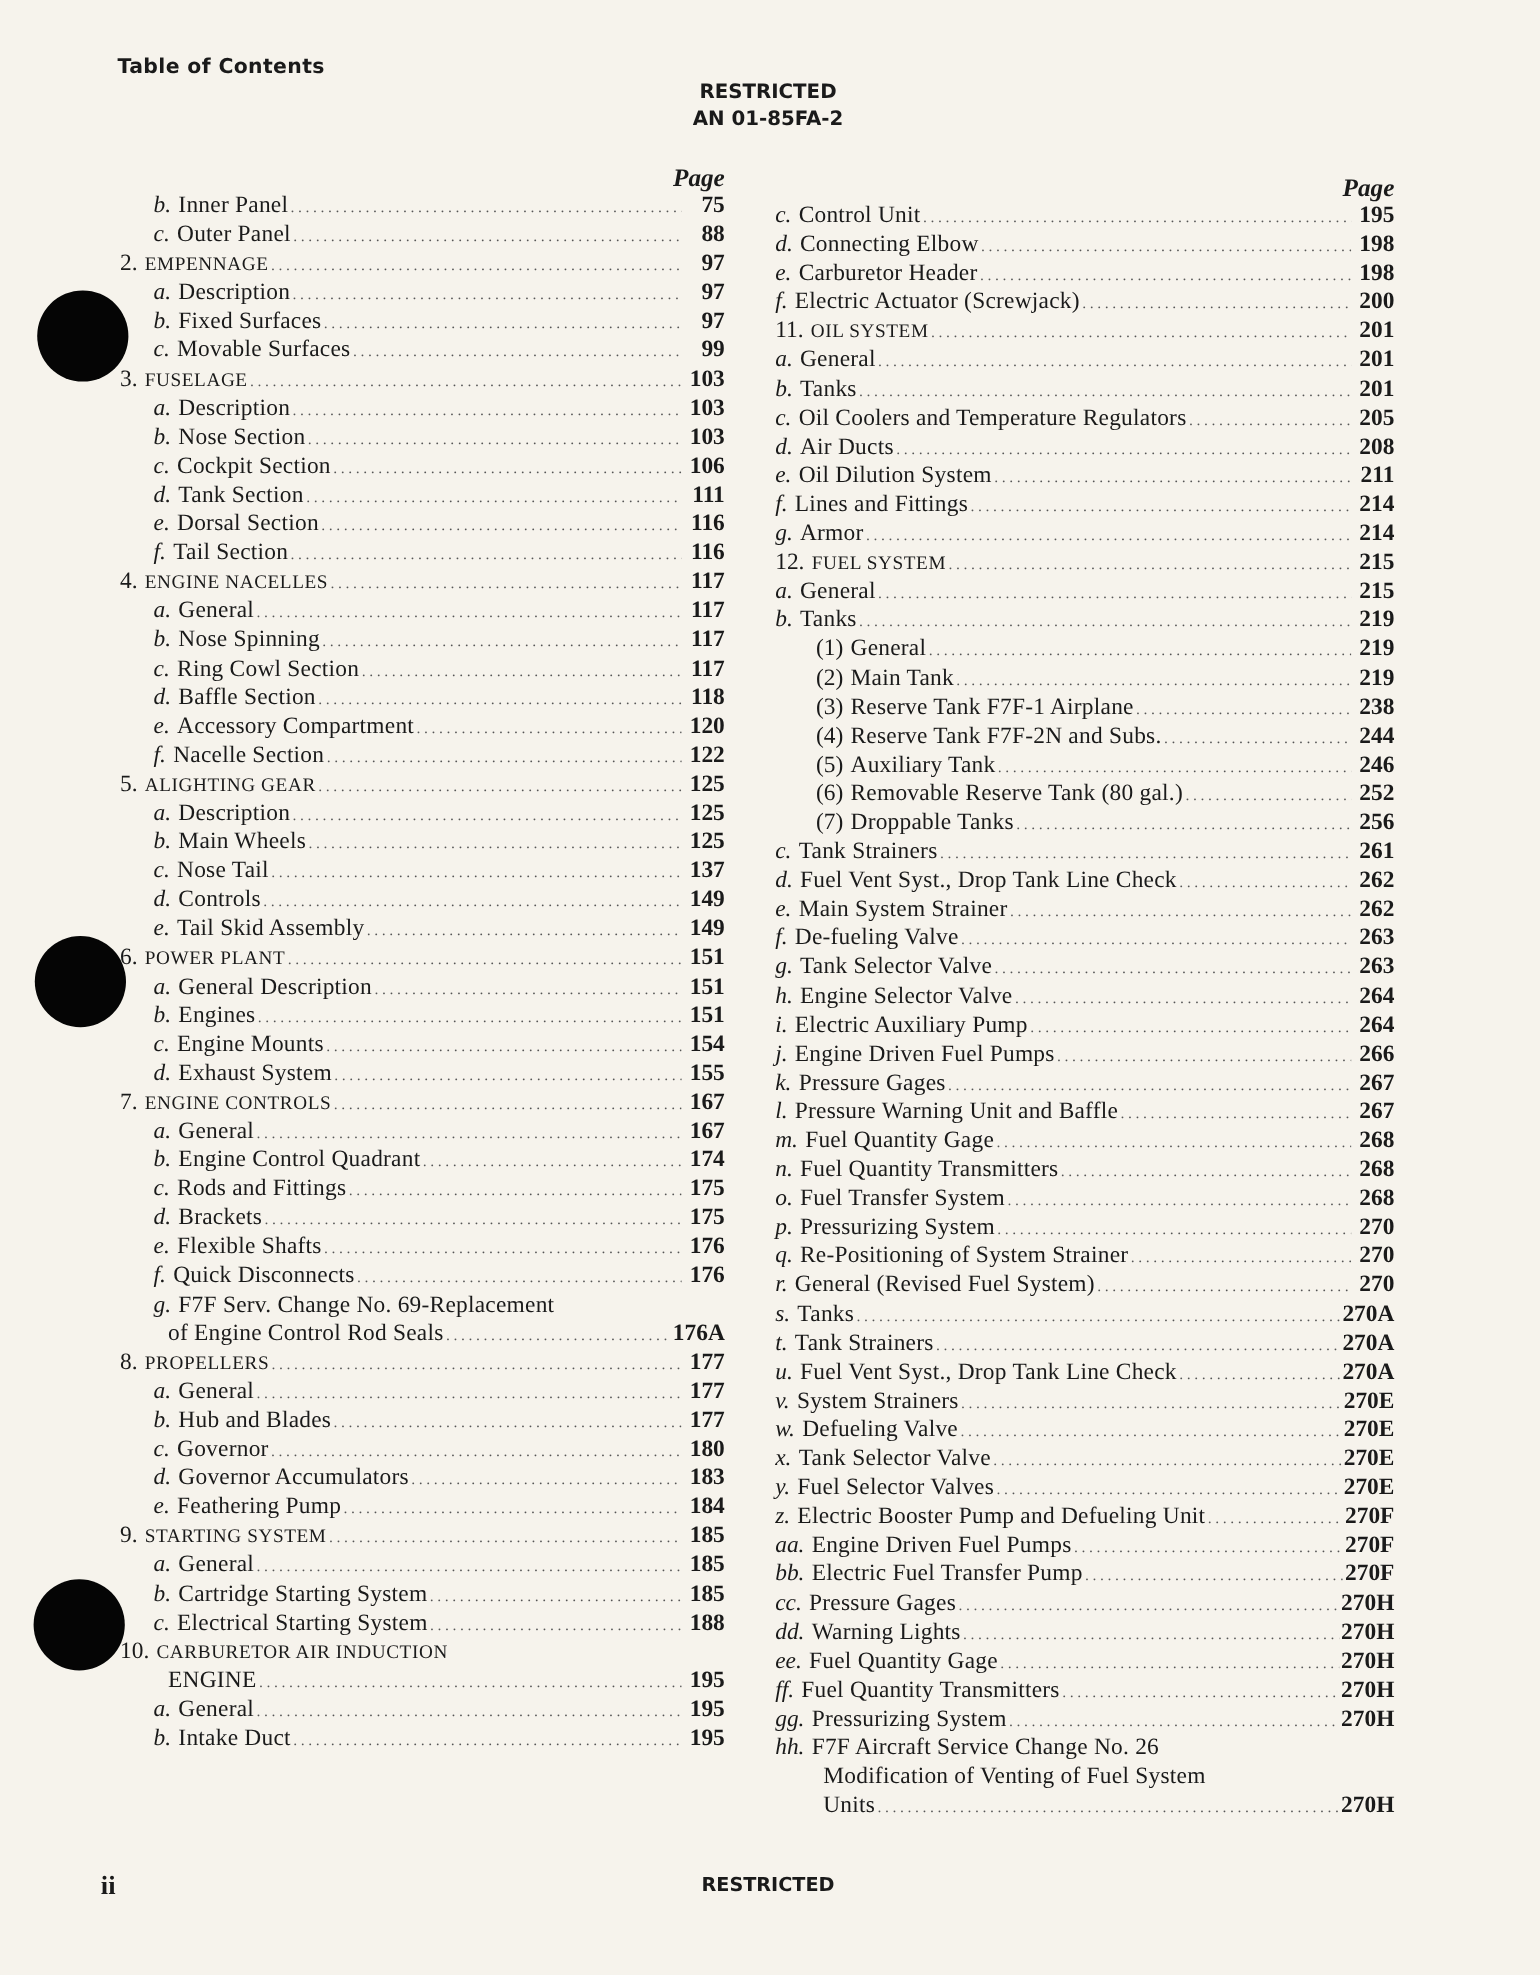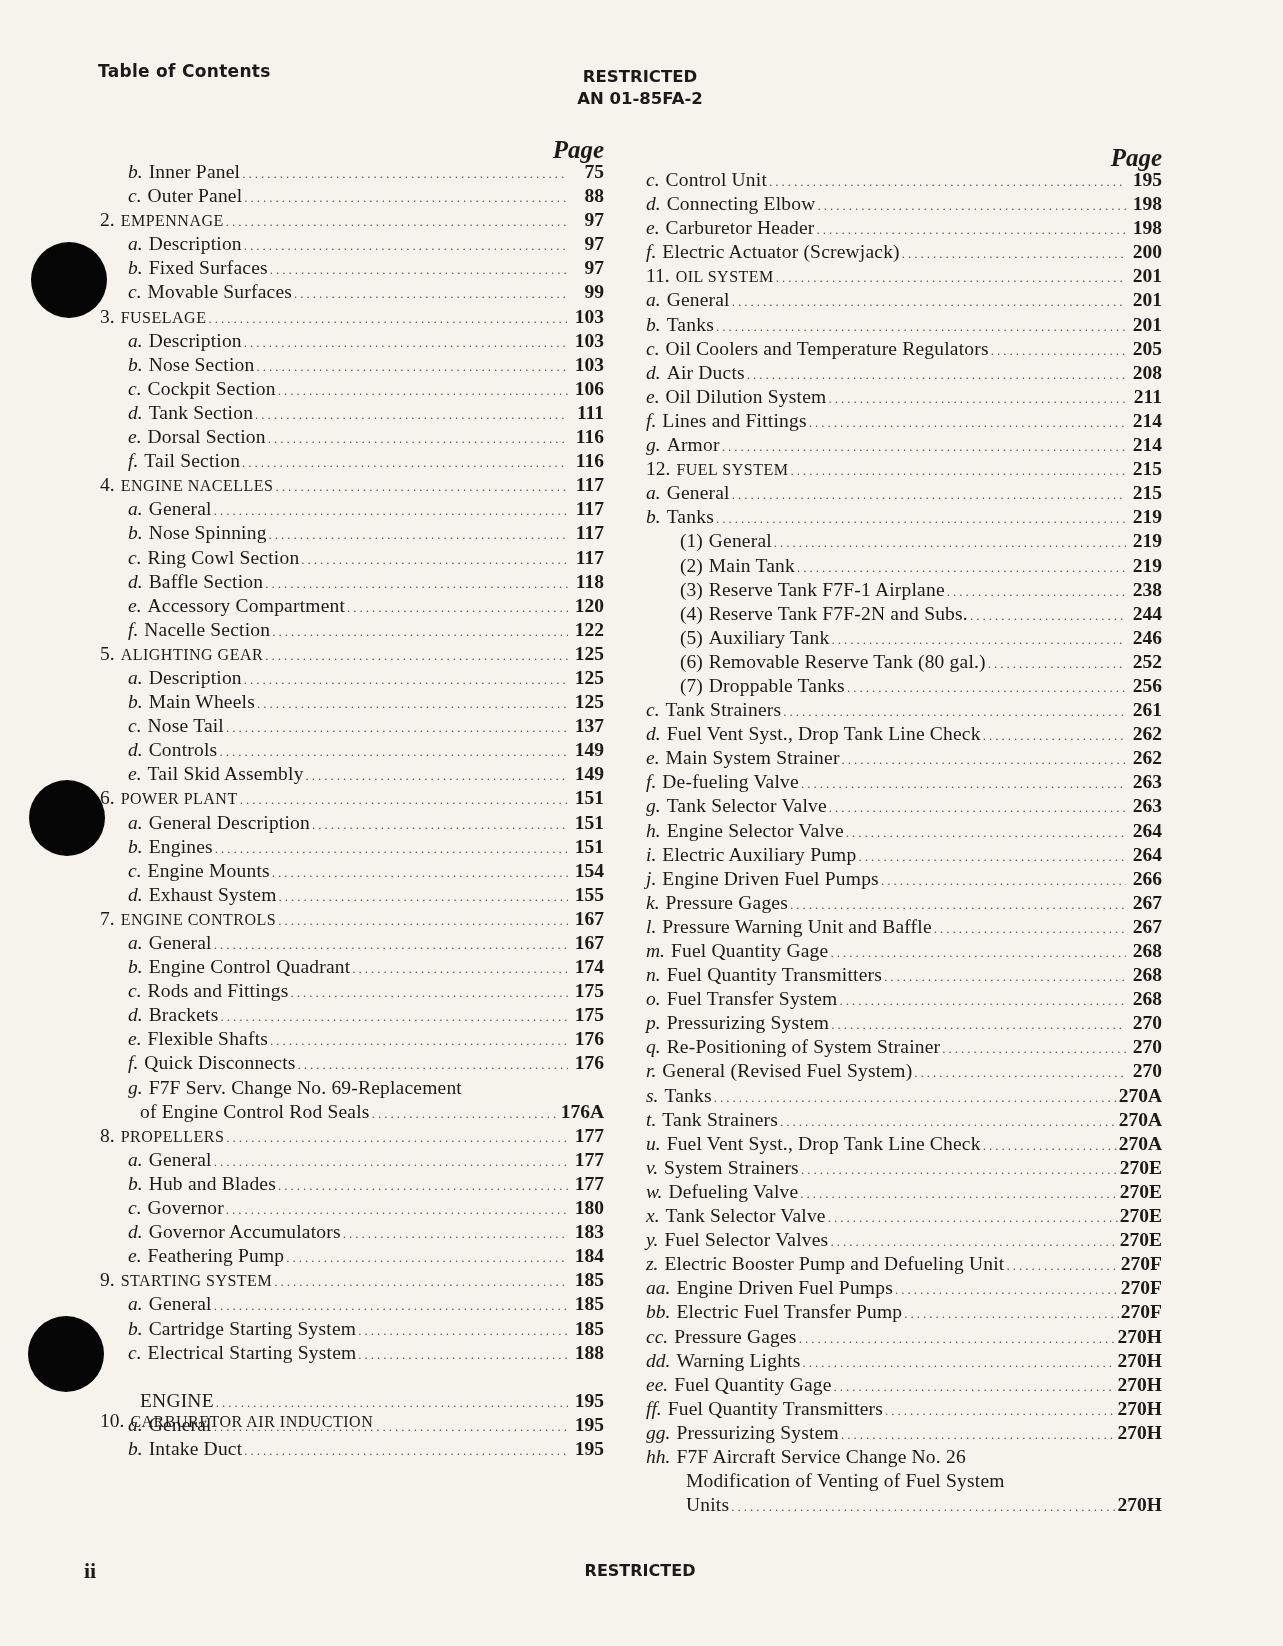--- a/index.html
+++ b/index.html
@@ -3,28 +3,28 @@
 <meta charset="utf-8">
 <style>
   html, body { margin: 0; padding: 0; }
   body {
     width: 1283px; height: 1646px; position: relative; overflow: hidden;
     background: #f6f3ec;
     font-family: "Liberation Serif", "DejaVu Serif", serif;
     color: #1a1a1a;
   }
   .hole { position: absolute; width: 76px; height: 76px; border-radius: 50%; background: #050505; }
-  .hdr-left { position: absolute; left: 98px; top: 61px; font-family: "DejaVu Sans", sans-serif; font-weight: bold; font-size: 17px; letter-spacing: 0.3px; }
+  .hdr-left { position: absolute; left: 98px; top: 46px; font-family: "DejaVu Sans", sans-serif; font-weight: bold; font-size: 17px; letter-spacing: 0.3px; }
   .hdr-center { position: absolute; left: 540px; top: 66px; width: 200px; text-align: center; font-family: "DejaVu Sans", sans-serif; font-weight: bold; font-size: 16.5px; line-height: 22px; }
   .foot-left { position: absolute; left: 84px; top: 1558px; font-weight: bold; font-size: 22px; }
   .foot-center { position: absolute; left: 540px; top: 1561px; width: 200px; text-align: center; font-family: "DejaVu Sans", sans-serif; font-weight: bold; font-size: 16px; }
   .col { position: absolute; }
   .col-left { left: 100px; top: 136px; width: 504px; }
   .col-right { left: 646px; top: 144px; width: 516px; }
-  .page-hd { text-align: right; font-style: italic; font-weight: bold; font-size: 25px; height: 24px; }
+  .page-hd { text-align: right; font-style: italic; font-weight: bold; font-size: 21px; height: 24px; }
   .row { display: flex; align-items: baseline; font-size: 19.5px; height: 24.1px; line-height: 24px; white-space: nowrap; }
   .row .lbl { font-style: italic; margin-right: 6px; }
   .row .txt { letter-spacing: 0.2px; }
   .row .dots { flex: 1; overflow: hidden; margin: 0 2px; color: #555; letter-spacing: 3px; font-size: 13px; }
   .row .dots::before { content: "........................................................................................................................................................................"; }
   .row .pg { font-weight: bold; min-width: 34px; text-align: right; }
   .lvl1 .txt { font-size: 16px; letter-spacing: 0.5px; }
   .lvl2 { padding-left: 28px; }
   .lvl2r { padding-left: 0px; }
   .lvl3r { padding-left: 34px; }
@@ -340,21 +340,21 @@
         <span class="dots"></span>
         <span class="pg">185</span>
       </div>
       <div class="row lvl2">
         <span class="lbl">c.</span>
         <span class="txt">Electrical Starting System</span>
         <span class="dots"></span>
         <span class="pg">188</span>
       </div>
       <div class="row lvl1 nodots">
-        <span class="lbl" style="font-style: normal; margin-top: 44px;">10.</span>
+        <span class="lbl" style="font-style: normal;">10.</span>
         <span class="txt">CARBURETOR AIR INDUCTION</span>
         <span class="dots"></span>
         <span class="pg"></span>
       </div>
       <div class="row cont">
         <span class="txt">ENGINE</span>
         <span class="dots"></span>
         <span class="pg">195</span>
       </div>
       <div class="row lvl2">

